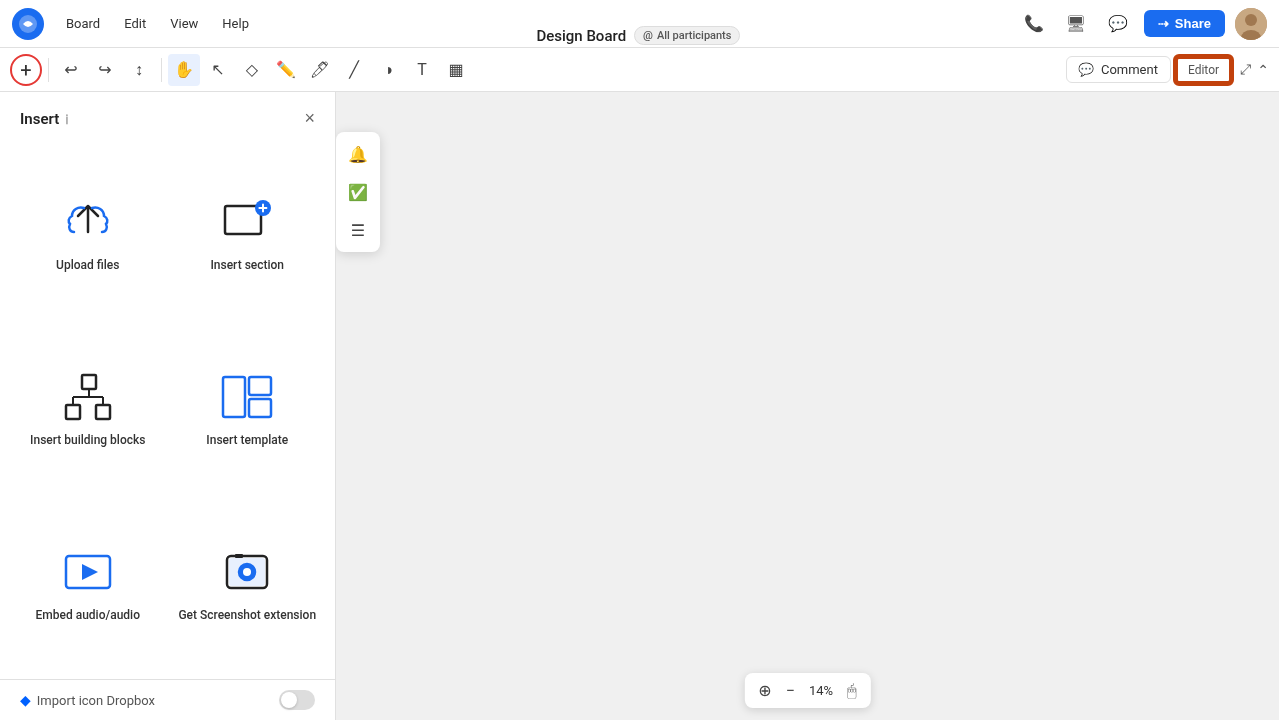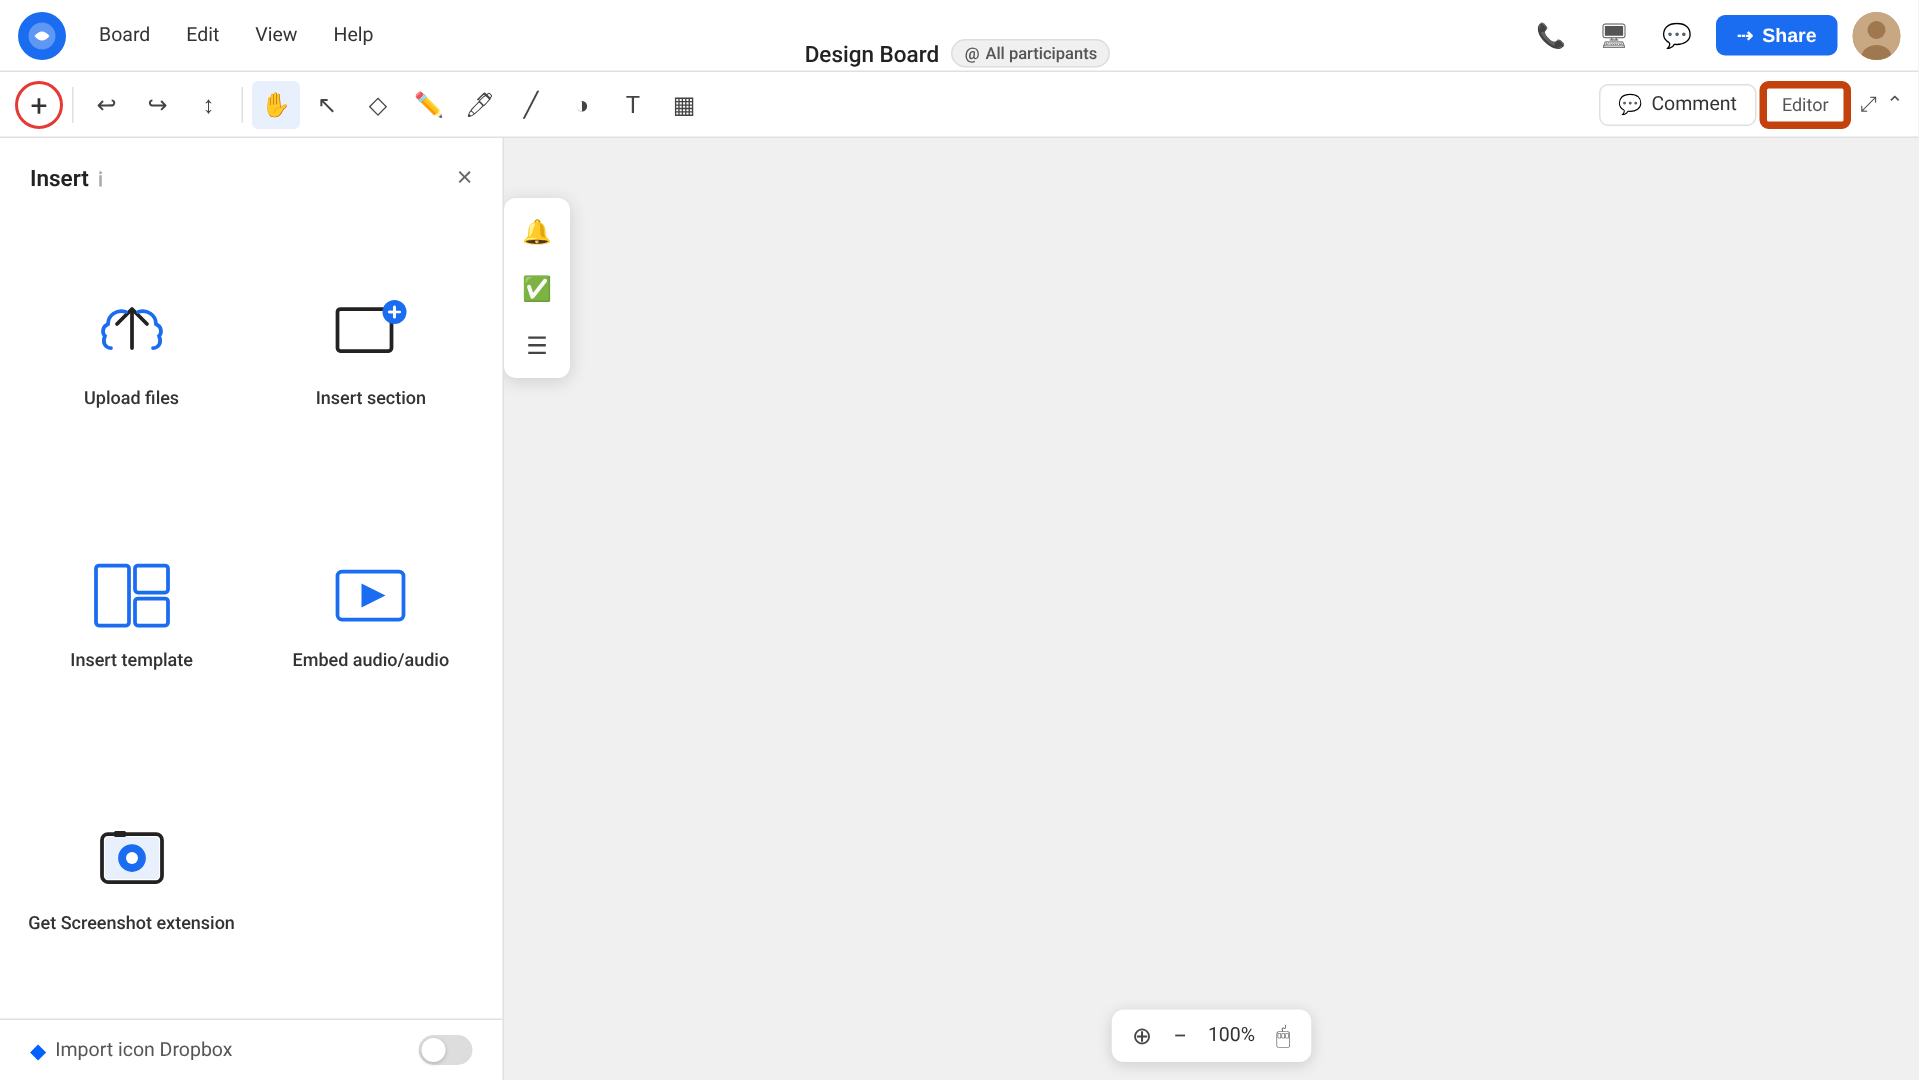--- a/index.html
+++ b/index.html
@@ -246,20 +246,34 @@
             <rect x="4" y="6" width="36" height="28" rx="2" stroke="#222" stroke-width="2.5" fill="none"></rect>
             <circle cx="42" cy="8" r="8" fill="#1a6cf0"></circle>
             <path d="M38.5 8 L41.5 8 M42 8 L42 5 M42 8 L42 11" stroke="white" stroke-width="1.8" stroke-linecap="round"></path>
             <line x1="38.5" y1="8" x2="45.5" y2="8" stroke="white" stroke-width="1.8" stroke-linecap="round"></line>
             <line x1="42" y1="4.5" x2="42" y2="11.5" stroke="white" stroke-width="1.8" stroke-linecap="round"></line>
           </svg>
         </div>
         <div class="insert-label">Insert section</div>
       </div>
 
+      <div class="insert-item">
+        <div class="insert-icon">
+          <svg width="52" height="52" viewBox="0 0 52 52" fill="none">
+            <rect x="20" y="4" width="14" height="14" rx="1" stroke="#222" stroke-width="2.5" fill="none"></rect>
+            <rect x="4" y="34" width="14" height="14" rx="1" stroke="#222" stroke-width="2.5" fill="none"></rect>
+            <rect x="34" y="34" width="14" height="14" rx="1" stroke="#222" stroke-width="2.5" fill="none"></rect>
+            <line x1="27" y1="18" x2="27" y2="26" stroke="#222" stroke-width="2"></line>
+            <line x1="11" y1="26" x2="41" y2="26" stroke="#222" stroke-width="2"></line>
+            <line x1="11" y1="26" x2="11" y2="34" stroke="#222" stroke-width="2"></line>
+            <line x1="41" y1="26" x2="41" y2="34" stroke="#222" stroke-width="2"></line>
+          </svg>
+        </div>
+        <div class="insert-label">Insert building blocks</div>
+      </div>
 
       <div class="insert-item">
         <div class="insert-icon">
           <svg width="52" height="48" viewBox="0 0 52 48" fill="none">
             <rect x="2" y="4" width="22" height="40" rx="2" stroke="#1a6cf0" stroke-width="2.5" fill="none"></rect>
             <rect x="28" y="4" width="22" height="18" rx="2" stroke="#1a6cf0" stroke-width="2.5" fill="none"></rect>
             <rect x="28" y="26" width="22" height="18" rx="2" stroke="#1a6cf0" stroke-width="2.5" fill="none"></rect>
           </svg>
         </div>
         <div class="insert-label">Insert template</div>
@@ -306,18 +320,18 @@
 
     <div class="float-panel">
       <div class="float-item">🔔</div>
       <div class="float-item">✅</div>
       <div class="float-item">☰</div>
     </div>
 
     <div class="bottom-bar">
       <div class="bottom-btn">⊕</div>
       <div class="bottom-btn">−</div>
-      <div class="zoom-label">100%</div>
+      <div class="zoom-label">14%</div>
       <div class="bottom-btn">🖱</div>
     </div>
   </div>
 
 </div>
 
 </body></html>

